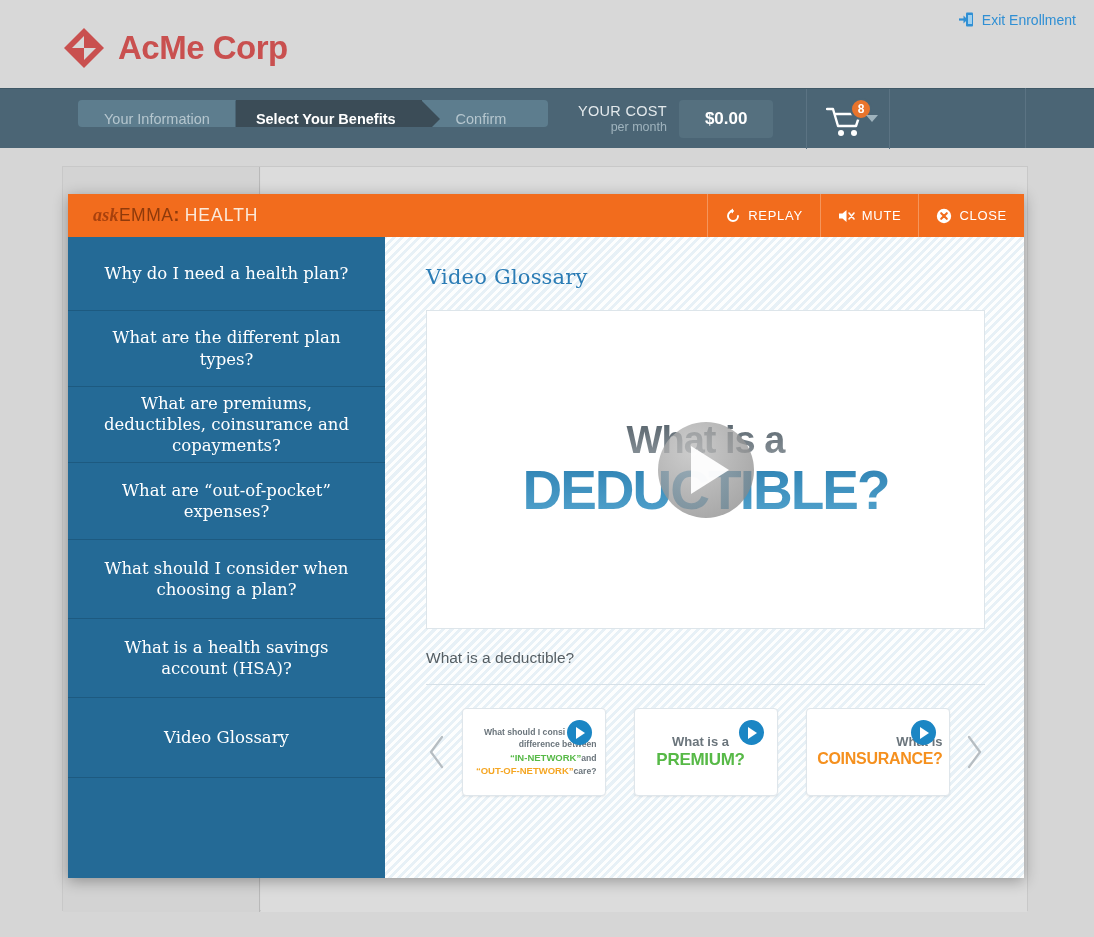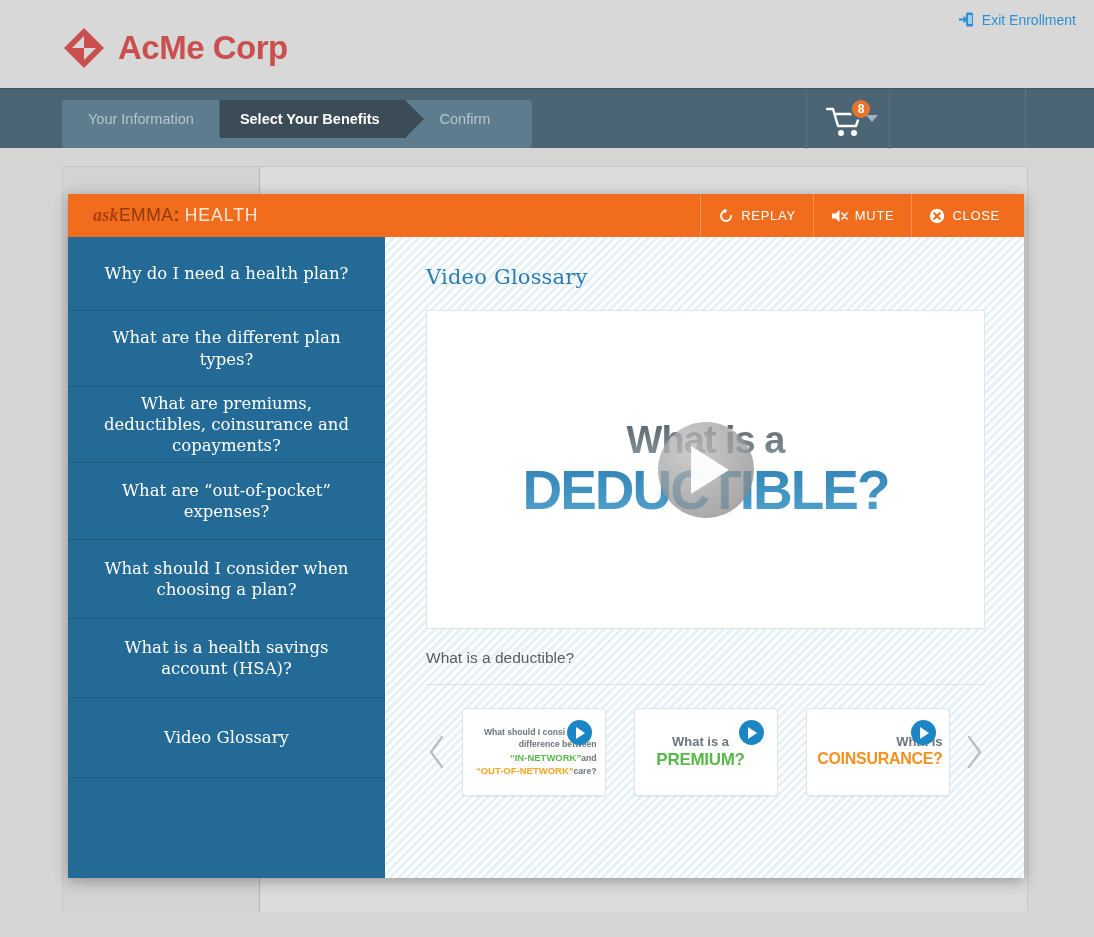--- a/index.html
+++ b/index.html
@@ -33,21 +33,21 @@
   }
   .exit-icon { width: 17px; height: 17px; display: block; }
 
   
   .navbar {
     position: absolute; left: 0; top: 88px; width: 1094px; height: 60px;
     background: #4b6575;
     border-top: 1px solid #3f5866;
   }
   .steps {
-    position: absolute; left: 62px; top: 11px; height: 48px;
+    position: absolute; left: 78px; top: 11px; height: 27px;
     display: flex; background: #5d7d8e; border-radius: 4px; overflow: hidden;
   }
   .step {
     position: relative; display: flex; align-items: center; justify-content: center;
     font-size: 14.5px; color: #b5c6ce; padding: 0 26px 0 20px; height: 38px;
     white-space: nowrap; cursor: pointer;
   }
   .step.active { background: #3b4c57; color: #ffffff; font-weight: bold; }
   .step .tip {
     position: absolute; right: -18px; top: 0; width: 19px; height: 38px;
@@ -124,21 +124,21 @@
   .modal-title {
     margin-left: 25px; font-size: 17.5px; color: #f4e4d6; letter-spacing: .3px;
   }
   .modal-title .ask {
     font-family: Liberation Serif, serif; font-style: italic;
     color: #a8410d; font-size: 18px; font-weight: bold;
   }
   .modal-title .emma { color: #8f3a0b; font-weight: normal; letter-spacing: .5px; }
   .modal-title .colon { color: #8f3a0b; font-weight: bold; }
   .modal-title .health { color: #fbe9d9; letter-spacing: 1px; }
-  .hdr-btns { position: absolute; right: 7px; top: 0; height: 43px; display: flex; }
+  .hdr-btns { position: absolute; right: 0; top: 0; height: 43px; display: flex; }
   .hdr-btn {
     display: flex; align-items: center; gap: 7px; height: 43px;
     padding: 0 17px; color: #fff; font-size: 13px; letter-spacing: .7px;
     cursor: pointer; border-left: 1px solid #e0celeb;
     border-left: 1px solid rgba(255,255,255,0.28);
   }
   .hdr-btn svg { display: block; }
 
   .modal-body {
     position: relative; height: 641px; display: flex;
@@ -302,20 +302,27 @@
           <svg width="19" height="38" viewBox="0 0 19 38">
               <polygon points="0,0 19,19 0,38" fill="#3b4c57"></polygon>
             </svg>
         </span>
       </div>
       <div class="step plain" style="padding-left:34px;padding-right:42px;">
         <span>Confirm</span>
       </div>
     </div>
 
+    <div class="cost-block">
+      <div class="cost-labels">
+        <div class="cost-title">YOUR COST</div>
+        <div class="cost-sub">per month</div>
+      </div>
+      <div class="cost-amount">$0.00</div>
+    </div>
 
     <div class="cart-block">
       <div class="cart-inner">
         <svg class="cart-svg" viewBox="0 0 38 32">
           <path d="M1 4 H7 L12 21 H30 L34 9 H10" fill="none" stroke="#ffffff" stroke-width="2.4" stroke-linecap="round" stroke-linejoin="round"></path>
           <circle cx="15" cy="28" r="3" fill="#ffffff"></circle>
           <circle cx="28" cy="28" r="3" fill="#ffffff"></circle>
         </svg>
         <div class="cart-badge">8</div>
       </div>

